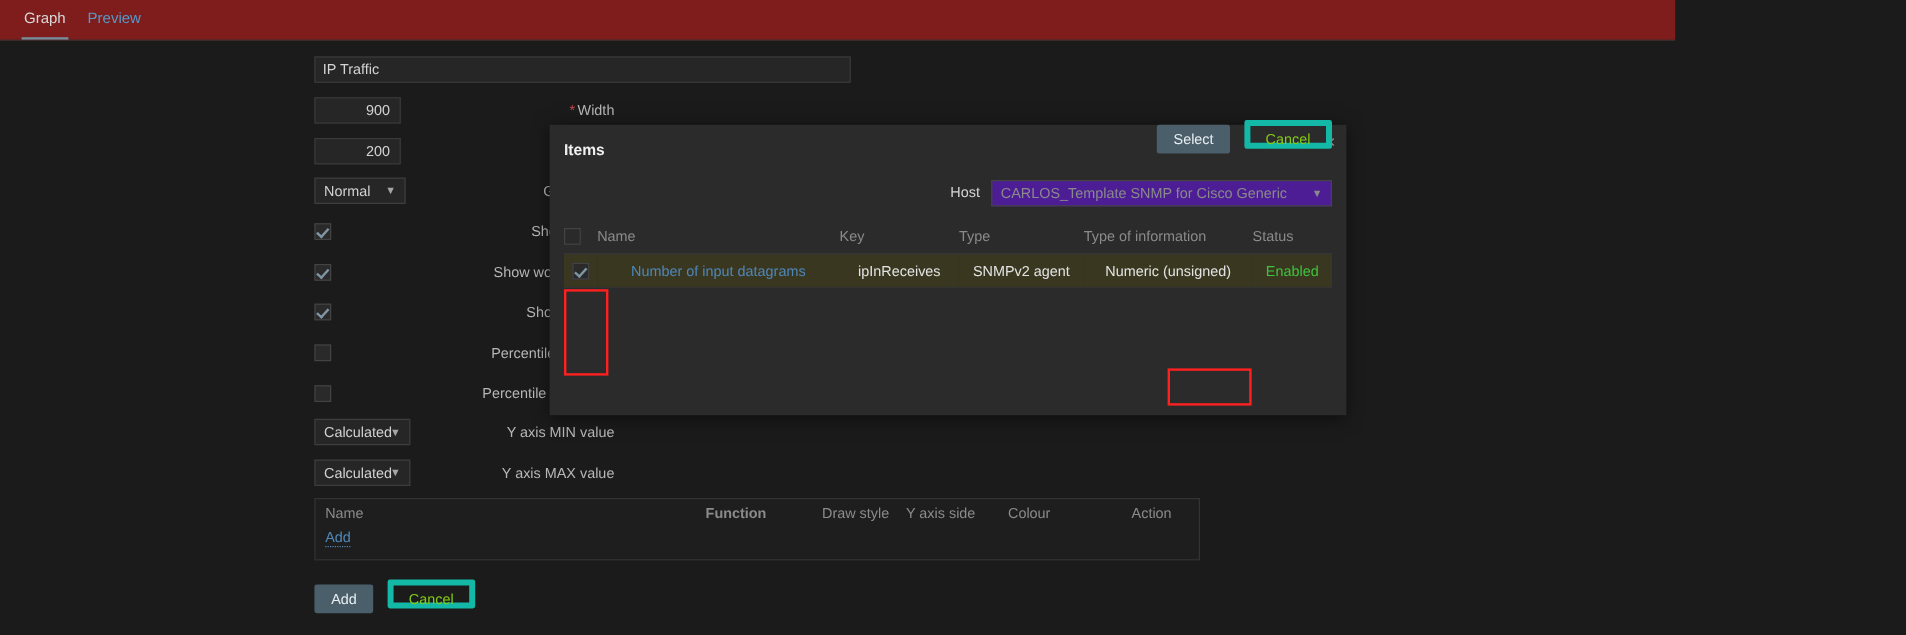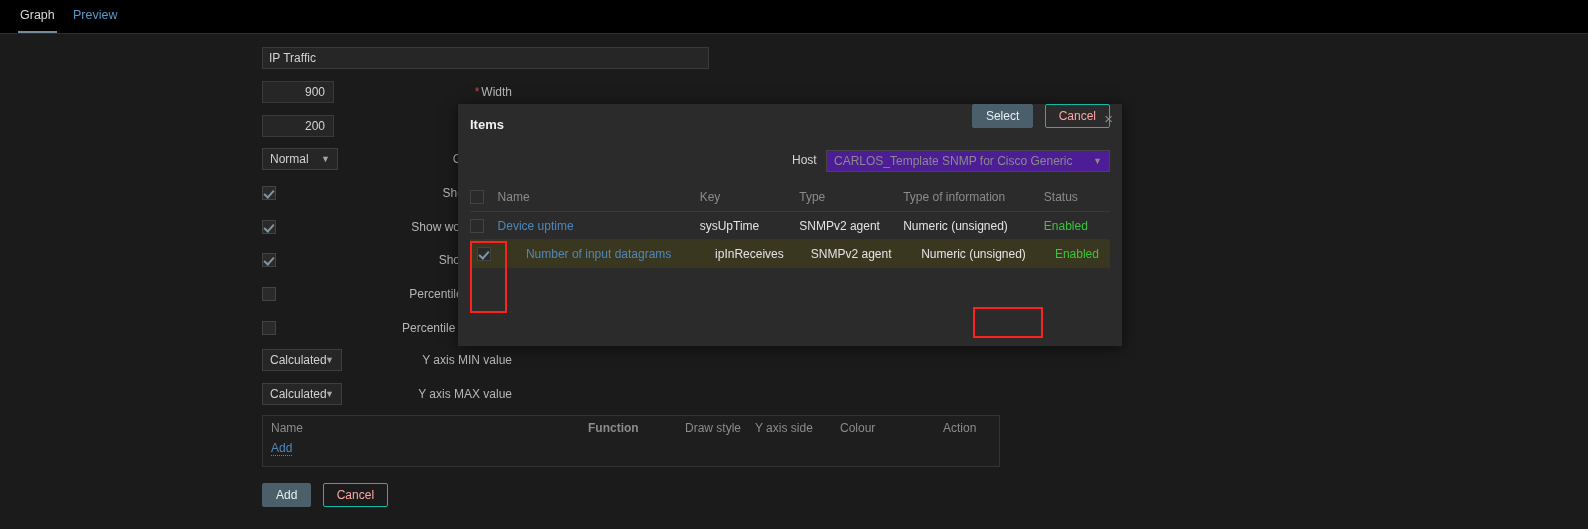--- a/index.html
+++ b/index.html
@@ -14,23 +14,23 @@
     font-size: 12px;
     color: #d5d5d5;
     position: relative;
     overflow: hidden;
   }
 
   
   .tabbar {
     position: absolute;
     left: 0; top: 0;
-    width: 1588px;
+    width: 1396px;
     height: 33px;
-    background: #000000;
+    background: #7f1d1d;
     border-bottom: 1px solid #2f2f2f;
   }
   .tab {
     position: absolute;
     top: 8px;
     font-size: 12.5px;
     padding: 0 2px 9px 2px;
     cursor: pointer;
   }
   .tab-graph {
@@ -172,22 +172,22 @@
     border-radius: 2px;
     line-height: 22px;
   }
   .btn.primary {
     background: #4b5f6b;
     border: 1px solid #4b5f6b;
     color: #e8eef1;
   }
   .btn.ghost {
     background: transparent;
-    border: 1px solid #14b8a6;
-    color: #fca5a5;
+    border: 5px solid #14b8a6;
+    color: #84cc16;
   }
 
   
   .modal {
     position: absolute;
     left: 458px;
     top: 104px;
     width: 664px;
     height: 242px;
     background: #2b2b2b;
@@ -438,30 +438,20 @@
             <span class="cbx" style="top:2px;"></span>
           </th>
           <th class="c-name">Name</th>
           <th class="c-key">Key</th>
           <th class="c-type">Type</th>
           <th class="c-info">Type of information</th>
           <th class="c-stat">Status</th>
         </tr>
       </thead>
       <tbody>
-        <tr>
-          <td>
-            <span class="cbx" style="top:2px;"></span>
-          </td>
-          <td class="itname">Device uptime</td>
-          <td class="cellwhite">sysUpTime</td>
-          <td class="cellwhite">SNMPv2 agent</td>
-          <td class="cellwhite">Numeric (unsigned)</td>
-          <td class="enabled">Enabled</td>
-        </tr>
         <tr class="sel">
           <td>
             <span class="cbx on" style="top:2px;"></span>
           </td>
           <td class="itname">Number of input datagrams</td>
           <td class="cellwhite">ipInReceives</td>
           <td class="cellwhite">SNMPv2 agent</td>
           <td class="cellwhite">Numeric (unsigned)</td>
           <td class="enabled">Enabled</td>
         </tr>

